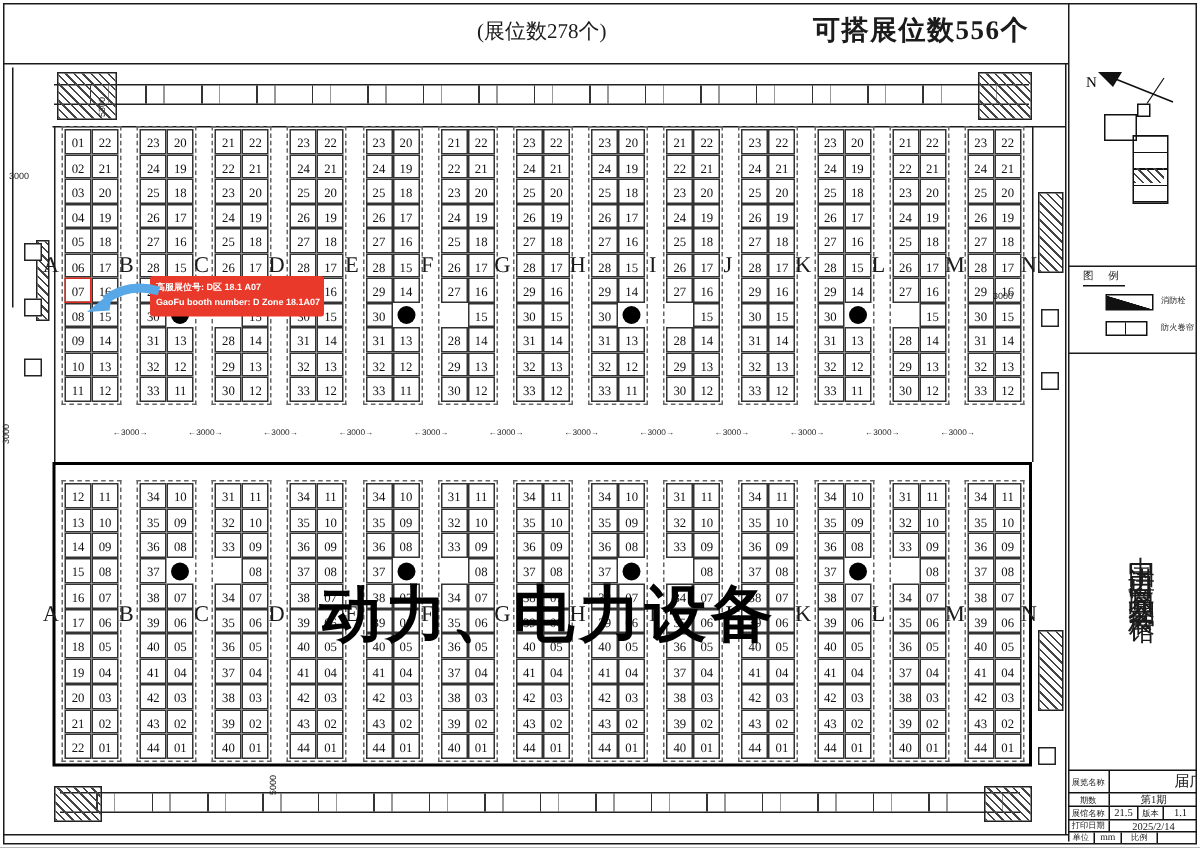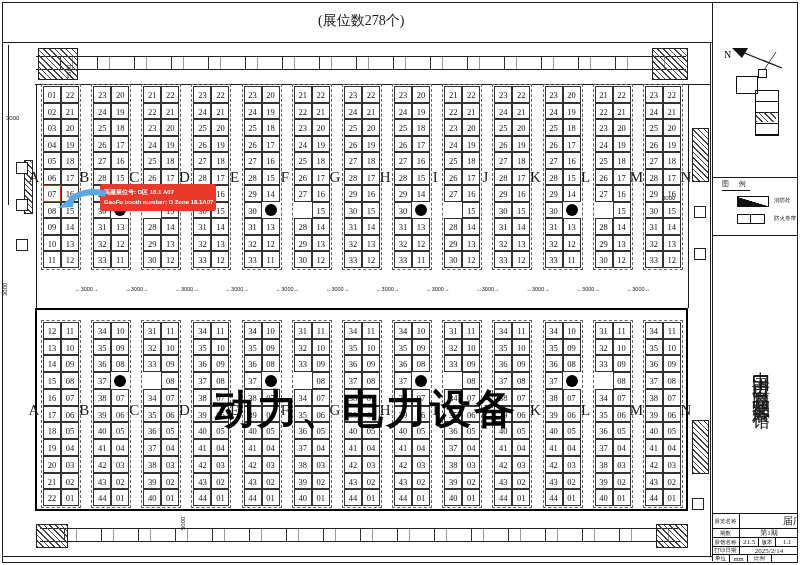--- a/index.html
+++ b/index.html
@@ -57,20 +57,21 @@
         overflow:hidden;white-space:nowrap;}
   .north-svg{position:absolute;left:718px;top:42px;}
 </style>
 </head>
 <body>
 <div id="page">
 
   <div class="border-outer"></div>
 
   <div class="h-count">(展位数278个)</div>
+  <div class="h-build">可搭展位数556个</div>
 
   <div class="line" style="left:2px;top:42px;width:710px;height:1px;"></div>
   <div class="band" style="left:36px;top:56px;width:650px;"></div>
   <div class="line" style="left:35px;top:84px;width:675px;height:1.2px;"></div>
   <div class="hatch" style="left:38px;top:48px;width:38px;height:30px;"></div>
   <div class="hatch" style="left:652px;top:48px;width:34px;height:30px;"></div>
   <div class="band" style="left:40px;top:528px;width:640px;"></div>
   <div class="line" style="left:2px;top:556px;width:710px;height:1px;"></div>
   <div class="hatch" style="left:36px;top:524px;width:30px;height:22px;"></div>
   <div class="hatch" style="left:656px;top:524px;width:30px;height:22px;"></div>

